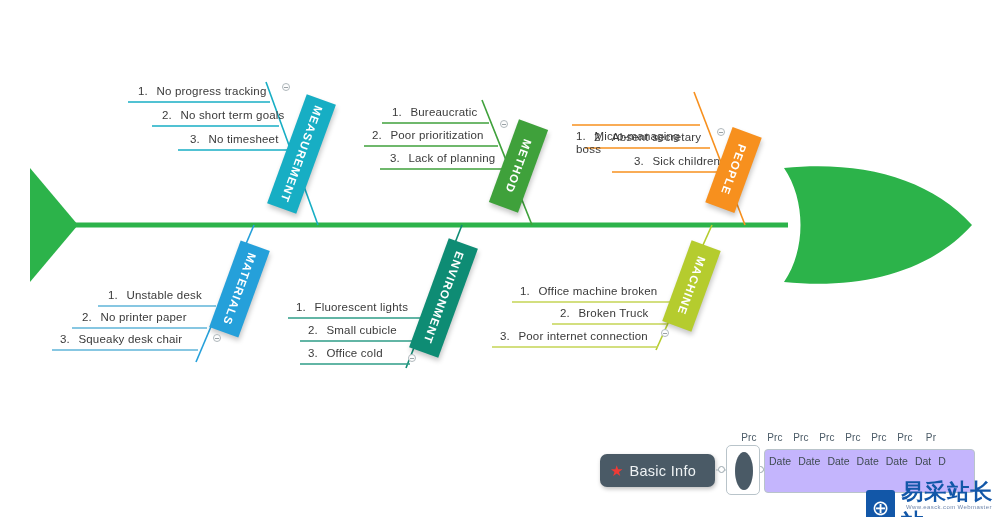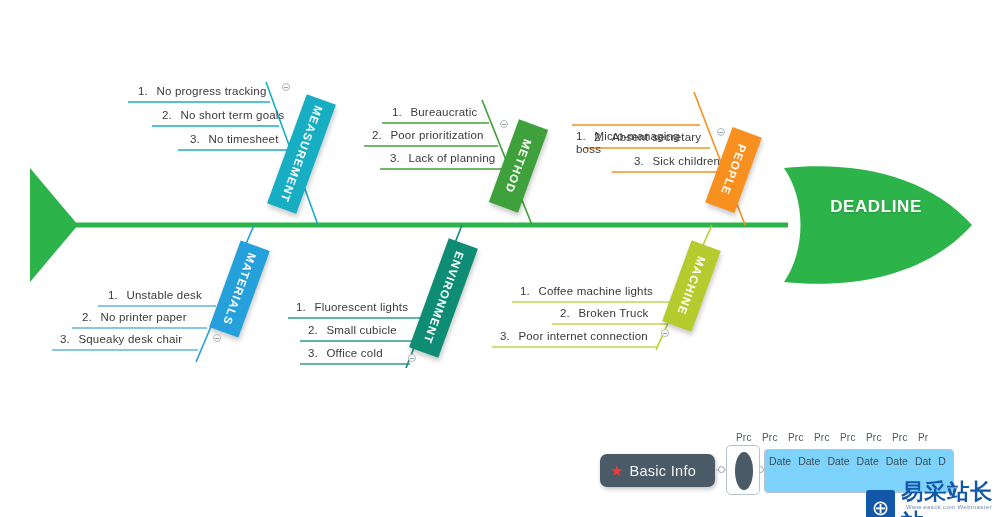--- a/index.html
+++ b/index.html
@@ -84,38 +84,38 @@
     background:#ffffff;
     box-sizing:border-box;
   }
   .ell-wrap{left:726px;top:445px;width:34px;height:50px;}
   .ell{
     position:absolute;left:8px;top:6px;width:18px;height:38px;
     background:#4a5a66;border-radius:50%;
   }
 
   .tbl{
-    position:absolute;left:764px;top:449px;width:190px;height:44px;
-    border:1px solid #b9c4ca;border-radius:4px;background:#7dd3fc;
+    position:absolute;left:764px;top:449px;width:211px;height:44px;
+    border:1px solid #b9c4ca;border-radius:4px;background:#c4b5fd;
     overflow:hidden;box-sizing:border-box;
   }
   .tbl .row{
     height:21px;display:flex;align-items:center;
     font-size:10.5px;color:#3f4b52;padding-left:4px;
     border-bottom:1px solid #dfe5e8;box-sizing:border-box;
     overflow:hidden;white-space:nowrap;
   }
   .tbl .row:last-child{border-bottom:none;}
   .tbl .cell{margin-right:7px;}
 
   .prc-row{
     position:absolute;left:736px;top:432px;
     display:flex;font-size:10px;color:#4a5a66;letter-spacing:.2px;
   }
-  .prc-row span{width:26px;overflow:hidden;white-space:nowrap;}
+  .prc-row span{width:26px;overflow:hidden;white-space:nowrap;text-align:center;}
 
   .connector-dot{
     position:absolute;width:7px;height:7px;border-radius:50%;
     border:1px solid #9aa7ae;background:#fff;box-sizing:border-box;
   }
 
   
   .collapse-dot{
     position:absolute;width:8px;height:8px;border-radius:50%;
     border:1px solid #b0b8bc;background:#fdfdfd;box-sizing:border-box;
@@ -200,21 +200,20 @@
 
     <line x1="512" y1="302" x2="676" y2="302" stroke="#C4D455" stroke-width="1.3"></line>
     <line x1="552" y1="324" x2="667" y2="324" stroke="#C4D455" stroke-width="1.3"></line>
     <line x1="492" y1="347" x2="658" y2="347" stroke="#C4D455" stroke-width="1.3"></line>
 
     <line x1="716" y1="470" x2="728" y2="470" stroke="#b0bcc2" stroke-width="1"></line>
     <line x1="758" y1="470" x2="768" y2="470" stroke="#b0bcc2" stroke-width="1"></line>
   </svg>
 
   <div class="head-text">
-    <div>DEADLINE</div>
   </div>
 
   <div class="cat-label" style="left:286px;top:96px;width:31px;height:116px;background:#17AEC4;transform:rotate(20deg);">
     <span class="vtext">MEASUREMENT</span>
   </div>
   <div class="cat-label" style="left:503px;top:122px;width:31px;height:88px;background:#3FA13B;transform:rotate(20deg);">
     <span class="vtext">METHOD</span>
   </div>
   <div class="cat-label" style="left:718px;top:130px;width:31px;height:80px;background:#F7901E;transform:rotate(20deg);">
     <span class="vtext">PEOPLE</span>
@@ -297,21 +296,21 @@
     <span>2.  </span>
     <span>Small cubicle</span>
   </div>
   <div class="cause" style="left:308px;top:347px;">
     <span>3.  </span>
     <span>Office cold</span>
   </div>
 
   <div class="cause" style="left:520px;top:285px;">
     <span>1.  </span>
-    <span>Coffee machine lights</span>
+    <span>Office machine broken</span>
   </div>
   <div class="cause" style="left:560px;top:307px;">
     <span>2.  </span>
     <span>Broken Truck</span>
   </div>
   <div class="cause" style="left:500px;top:330px;">
     <span>3.  </span>
     <span>Poor internet connection</span>
   </div>
 

